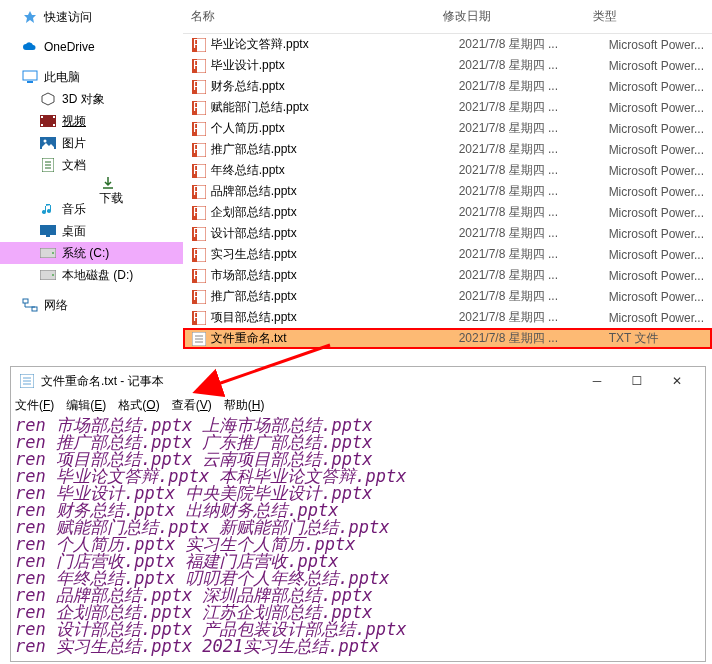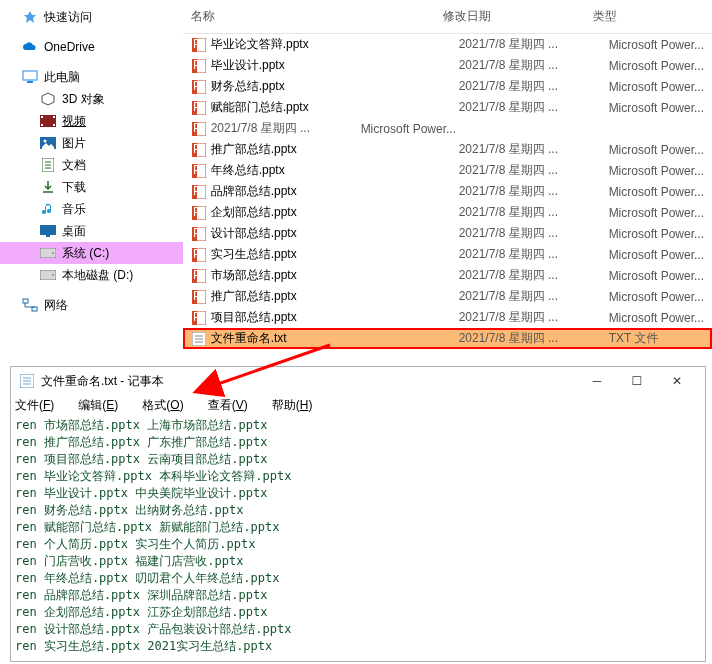--- a/index.html
+++ b/index.html
@@ -27,24 +27,24 @@
 
 .arrow { position: absolute; top: 340px; left: 130px; pointer-events: none; z-index: 5; }
 
 
 .notepad { position: absolute; top: 366px; left: 10px; right: 6px; bottom: 2px; border: 1px solid #b0b0b0; background: #fff; }
 .np-titlebar { height: 28px; display: flex; align-items: center; padding: 0 8px; }
 .np-titlebar .icon { width:16px; height:16px; margin-right:6px; display:inline-flex; align-items:center; justify-content:center;}
 .np-titlebar .title { flex: 1; }
 .np-btns { display: flex; }
 .np-btn { width: 40px; height: 28px; display: flex; align-items: center; justify-content: center; color: #333; }
-.np-menu { height: 20px; display: flex; align-items: center; padding: 0 4px; gap: 24px; }
+.np-menu { height: 20px; display: flex; align-items: center; padding: 0 4px; gap: 12px; }
 .np-menu span { cursor: default; }
 .np-menu u { text-decoration: underline; }
-.np-body { padding: 2px 4px; font-family: SimSun, "MS Gothic", monospace; font-size: 12px; white-space: pre; line-height: 17px; color:#14532d;}
+.np-body { padding: 2px 4px; font-family: SimSun, "MS Gothic", monospace; font-size: 17px; white-space: pre; line-height: 17px; color:#701a75;font-style:italic;}
 </style>
 </head>
 <body>
 
 <div class="explorer">
   <div class="sidebar">
       <div class="sidebar-item">
         <span class="icon">
           <svg width="14" height="14">
             <polygon points="7,1 9,5 13,5 10,8 11,13 7,10 3,13 4,8 1,5 5,5" fill="#4aa0e6"></polygon>
@@ -105,21 +105,21 @@
         <span class="icon">
           <svg width="12" height="14">
             <rect width="12" height="14" fill="#fff" stroke="#2a6e2a"></rect>
             <line x1="3" y1="4" x2="9" y2="4" stroke="#2a6e2a"></line>
             <line x1="3" y1="7" x2="9" y2="7" stroke="#2a6e2a"></line>
             <line x1="3" y1="10" x2="9" y2="10" stroke="#2a6e2a"></line>
           </svg>
         </span>
         <span class="label">文档</span>
       </div>
-      <div class="sidebar-item" style="padding-left: 40px;">
+      <div class="sidebar-item" style="padding-left: 40px; flex-direction: column;">
         <span class="icon">
           <svg width="14" height="14">
             <path d="M7 1v8M4 6l3 3 3-3M2 12h10" stroke="#2a6e2a" fill="none" stroke-width="1.5"></path>
           </svg>
         </span>
         <span class="label">下载</span>
       </div>
       <div class="sidebar-item" style="padding-left: 40px;">
         <span class="icon">
           <svg width="14" height="14">
@@ -223,20 +223,21 @@
           <span class="cell-type">Microsoft Power...</span>
         </div>
         <div class="list-row">
           <span class="icon">
             <svg width="14" height="14">
               <rect width="14" height="14" fill="#fff" stroke="#d24726"></rect>
               <rect x="0" y="0" width="5" height="14" fill="#d24726"></rect>
               <text x="1" y="10" font-size="7" fill="#fff">P</text>
             </svg>
           </span>
+          <span class="cell-name">个人简历.pptx</span>
           <span class="cell-date">2021/7/8 星期四 ...</span>
           <span class="cell-type">Microsoft Power...</span>
         </div>
         <div class="list-row">
           <span class="icon">
             <svg width="14" height="14">
               <rect width="14" height="14" fill="#fff" stroke="#d24726"></rect>
               <rect x="0" y="0" width="5" height="14" fill="#d24726"></rect>
               <text x="1" y="10" font-size="7" fill="#fff">P</text>
             </svg>

